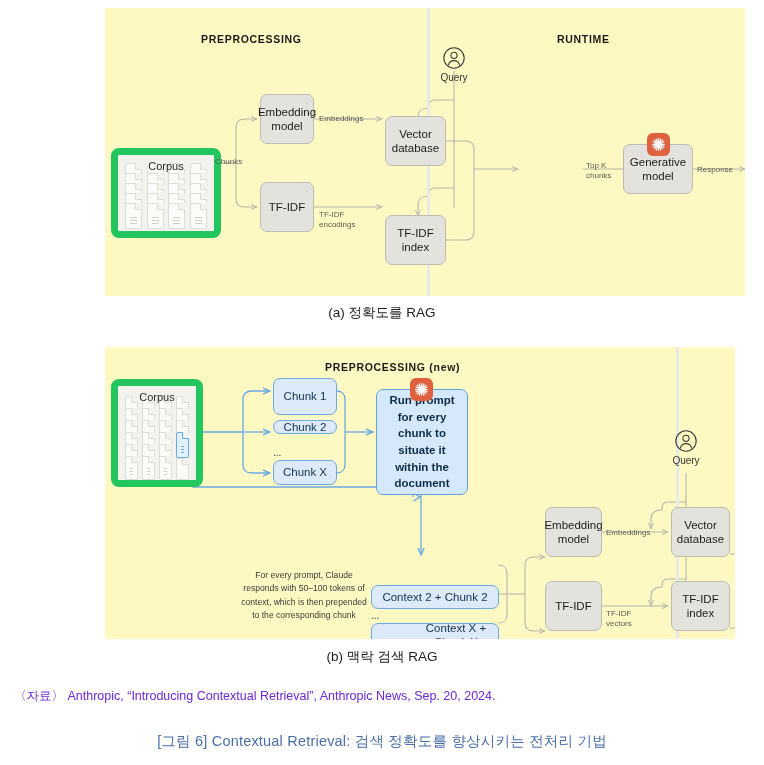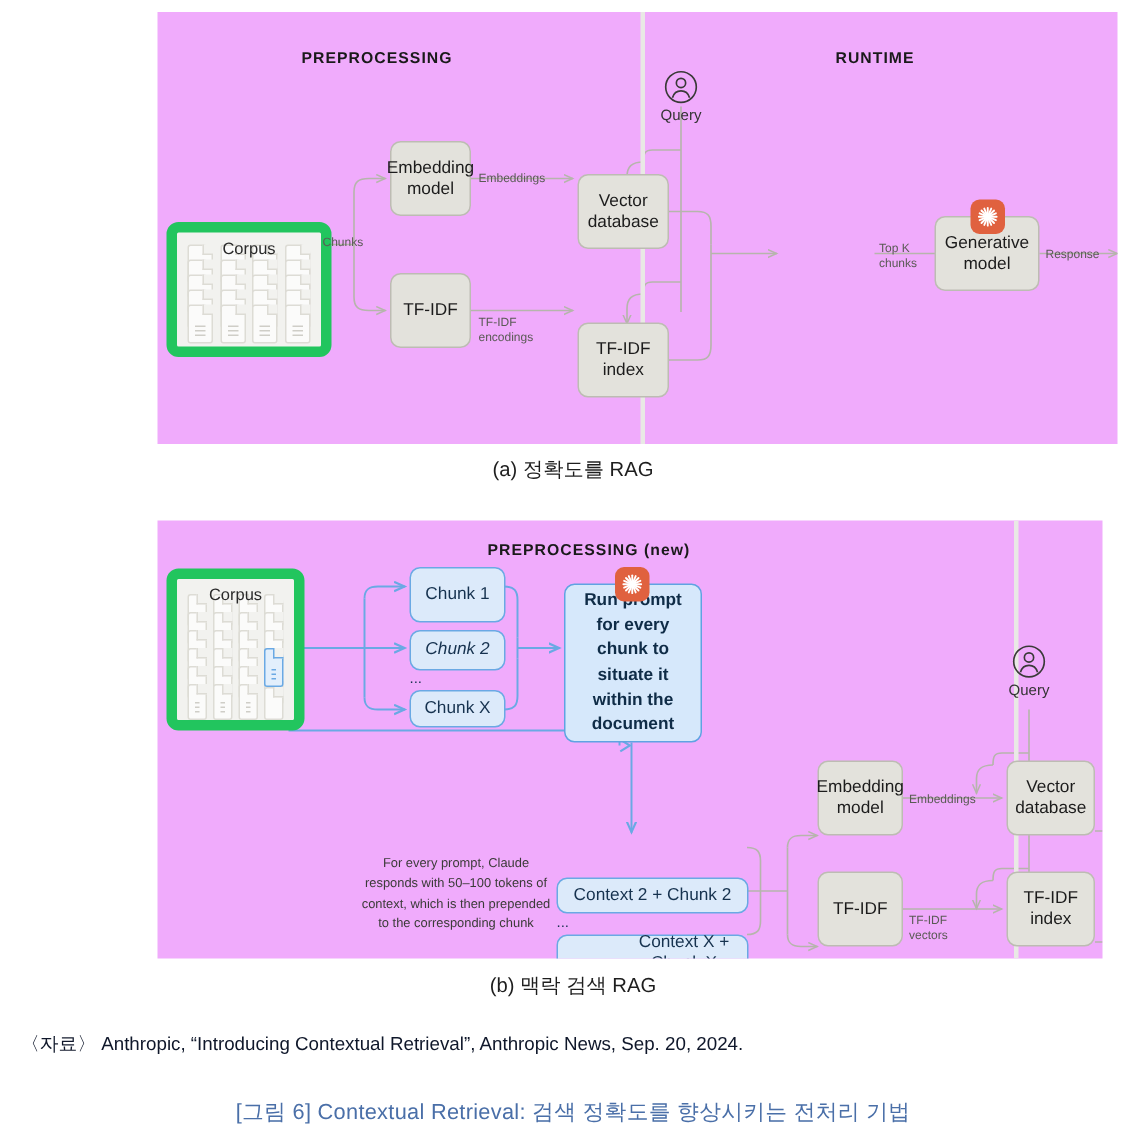--- a/index.html
+++ b/index.html
@@ -8,21 +8,21 @@
     background: #ffffff;
     font-family: "Liberation Sans", sans-serif;
     color: #222;
     overflow: hidden;
     position: relative;
   }
 
   
   .panel {
     position: absolute;
-    background: #f0abfc;
+    background: #fef9c3;
     overflow: hidden;
   }
   #panel-a { left: 105px; top: 8px; width: 640px; height: 288px; }
   #panel-b { left: 105px; top: 347px; width: 630px; height: 292px; }
 
   .divider {
     position: absolute;
     width: 3px;
     background: #e9e9e5;
     top: 0; bottom: 0;
@@ -185,21 +185,21 @@
     color: #1e1e1e;
   }
   #cap-a { top: 304px; }
   #cap-b { top: 648px; }
 
   .source {
     position: absolute;
     left: 14px;
     top: 688px;
     font-size: 12.5px;
-    color: #0f172a;
+    color: #6d28d9;
     white-space: nowrap;
   }
 
   .figure-title {
     position: absolute;
     left: 0; width: 764px;
     top: 732px;
     text-align: center;
     font-size: 14.5px;
     color: #4a6fa8;
@@ -562,21 +562,21 @@
             <span class="corner"></span>
           </div>
       </div>
     </div>
     <div class="corpus-label">Corpus</div>
   </div>
 
   <div class="node blue" style="left:168px; top:31px; width:64px; height:37px;">
     <span>Chunk 1</span>
   </div>
-  <div class="node blue" style="left:168px; top:73px; width:64px; height:27px;font-style:italic;">
+  <div class="node blue" style="left:168px; top:73px; width:64px; height:14px;">
     <span>Chunk 2</span>
   </div>
   <div class="elabel" style="left:168px; top:99px; width:64px; font-size:10px; color:#16324f;">...</div>
   <div class="node blue" style="left:168px; top:113px; width:64px; height:25px;">
     <span>Chunk X</span>
   </div>
 
   <div class="node bigblue" style="left:271px; top:42px; width:92px; height:106px; padding:6px;">
     <span>Run prompt for every chunk to situate it within the document</span>
   </div>

